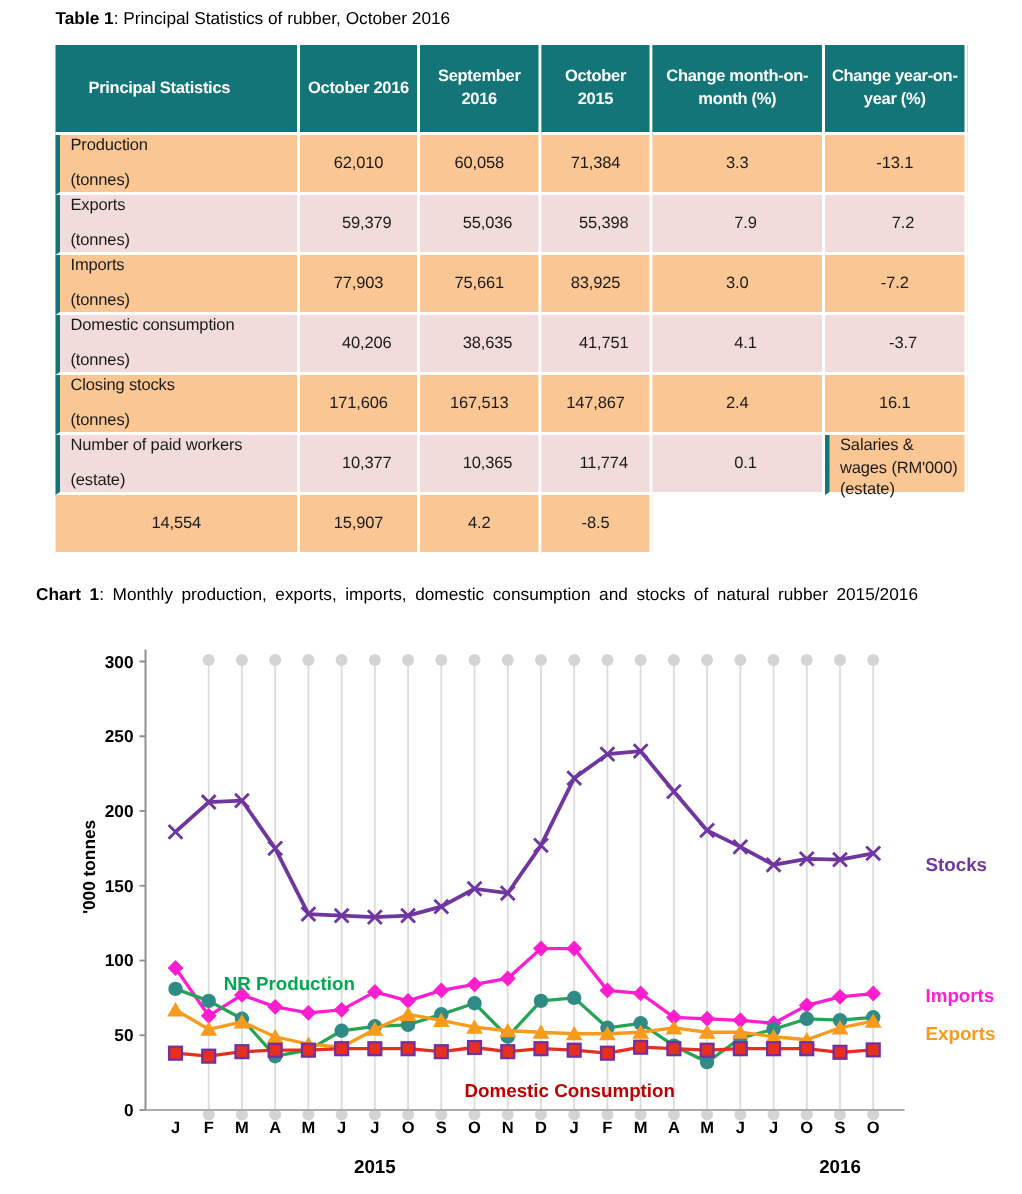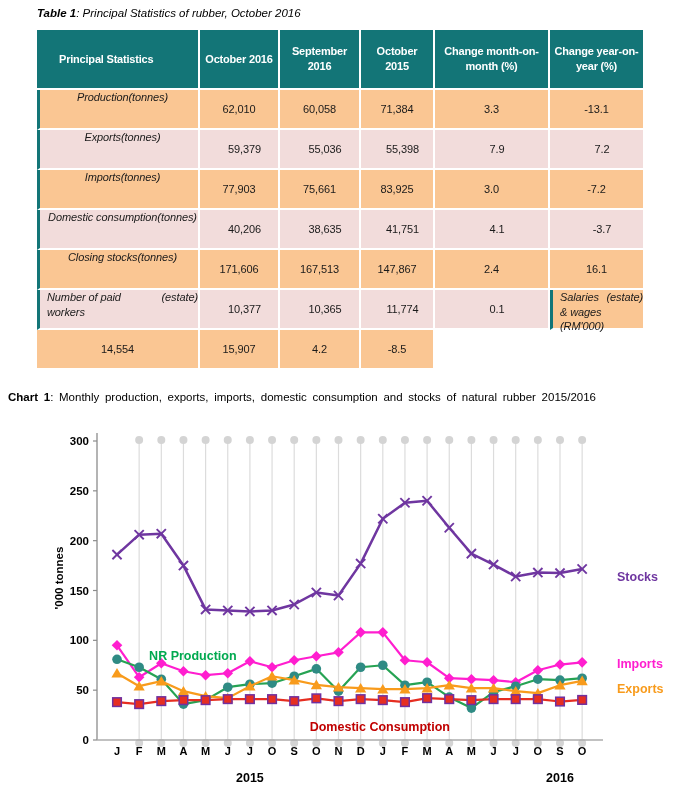--- a/index.html
+++ b/index.html
@@ -1,31 +1,31 @@
 <!DOCTYPE html>
 <html><head>
 <meta charset="utf-8">
 <style>
   html,body{margin:0;padding:0;}
   body{
     width:681px;height:796px;position:relative;background:#ffffff;
     font-family:"Liberation Sans", sans-serif;color:#1a1a1a;overflow:hidden;
   }
-  .tbl-title{position:absolute;left:37px;top:7px;font-size:11.5px;color:#000;font-style:italic;}
+  .tbl-title{position:absolute;left:37px;top:7px;font-size:11.5px;color:#000;}
   .tbl-title b{font-weight:bold;}
   .chart-title{position:absolute;left:8px;top:391px;width:668px;font-size:11.5px;color:#000;word-spacing:2.5px;}
-  .chart-title b{font-weight:bold;}
+  .chart-title b{font-weight:bold;margin-left:16px;}
   .tbl{position:absolute;left:37px;top:30px;width:608px;display:grid;
        grid-template-columns:163px 80px 81px 74px 115px 95px;}
   .tbl .cell{box-sizing:border-box;border-right:2px solid #fff;border-bottom:2px solid #fff;}
   .tbl .hcell{height:60px;background:#137577;color:#fff;font-weight:bold;font-size:11px;
        display:flex;align-items:center;justify-content:center;text-align:center;line-height:1.35;padding:2px 3px;letter-spacing:-0.2px;}
   .tbl .hcell.first{justify-content:flex-start;text-align:right;padding-left:22px;}
   .tbl .bcell{height:40px;font-size:11px;display:flex;align-items:center;justify-content:center;letter-spacing:-0.1px;}
-  .tbl .lcell{flex-direction:row;align-items:flex-start;justify-content:center;padding-left:7px;line-height:1.32;border-left:3px solid #137577;font-style:italic;}
+  .tbl .lcell{flex-direction:column;align-items:flex-start;justify-content:space-between;padding-left:7px;line-height:1.32;border-left:3px solid #137577;}
   .r-orange{background:#FAC693;}
   .r-pink{background:#F2DCDB;padding-left:11px;}
   #chart-svg{position:absolute;left:0;top:407px;}
   text{font-family:"Liberation Sans", sans-serif;}
 </style>
 </head>
 <body>
 
 <div class="tbl-title"><b>Table 1</b><span>: Principal Statistics of rubber, October 2016</span></div>
 

